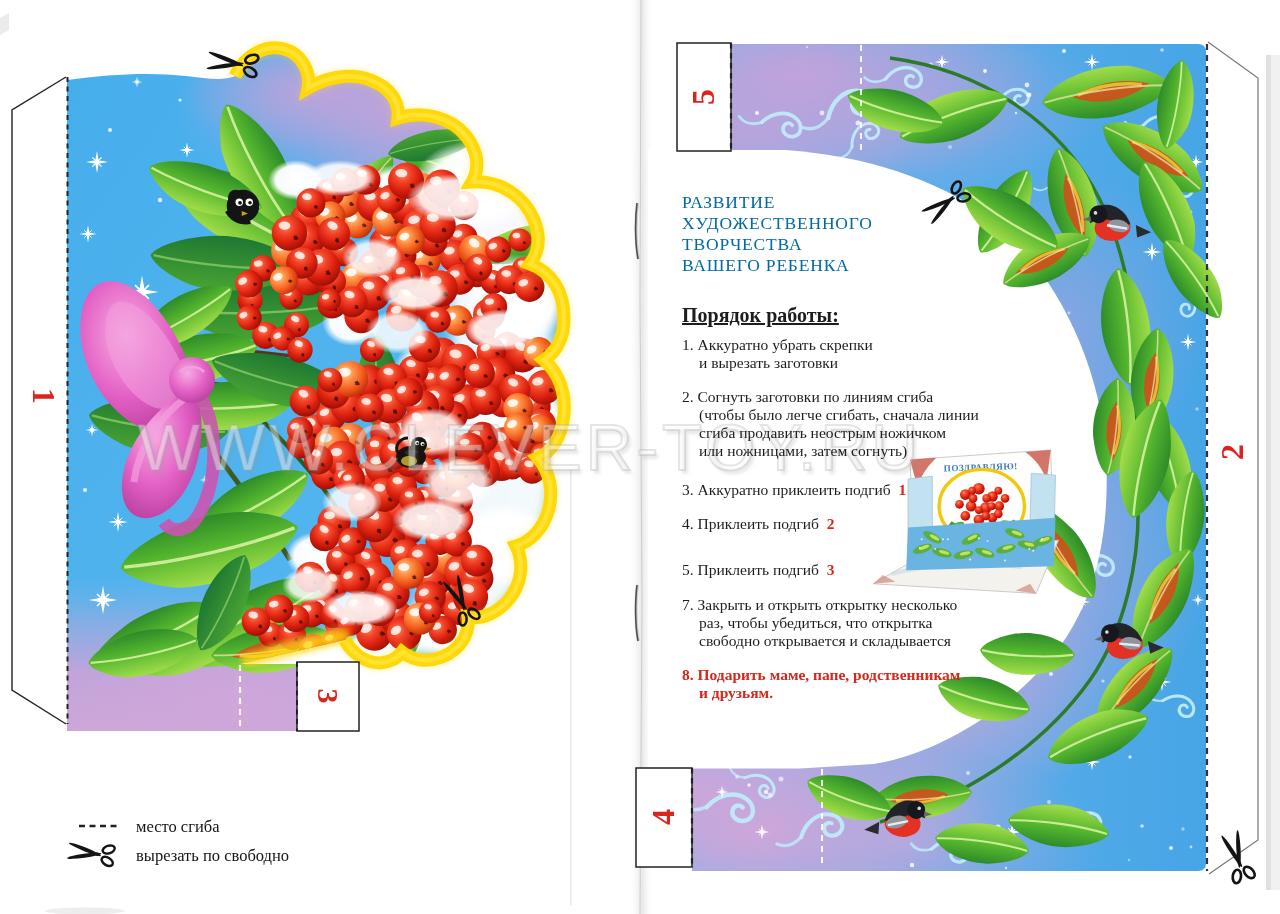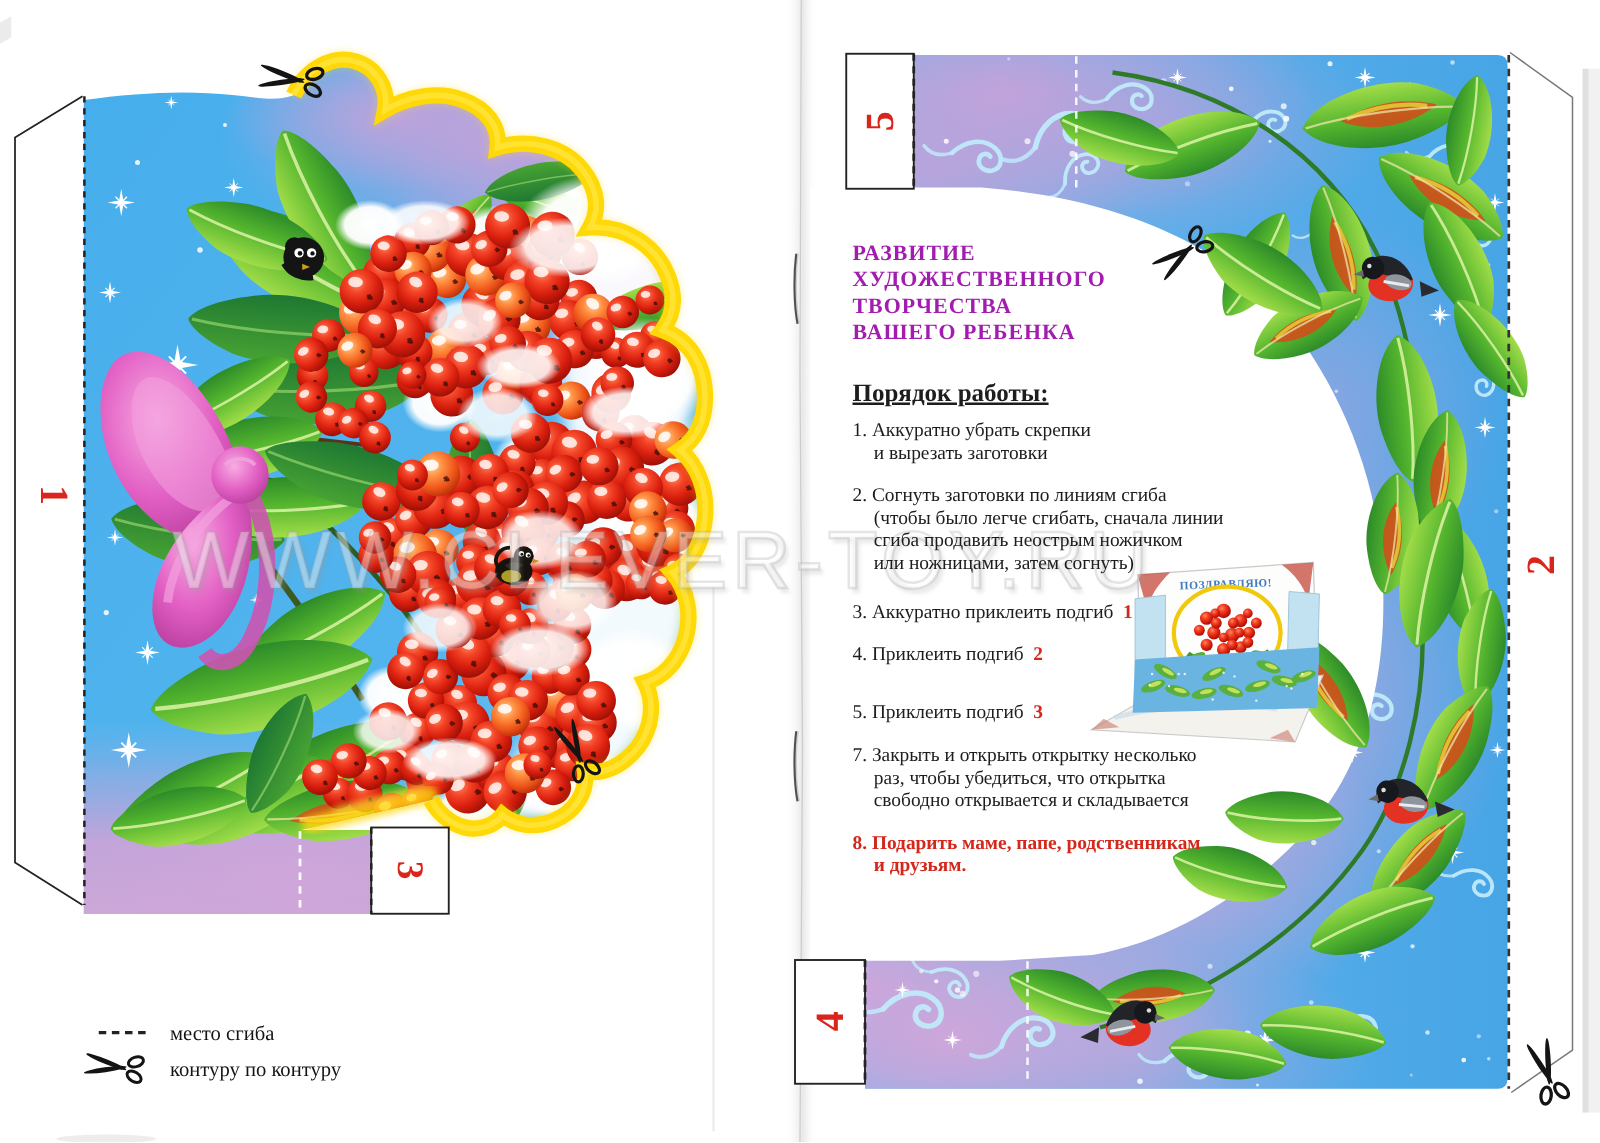--- a/index.html
+++ b/index.html
@@ -1,16 +1,16 @@
 <!DOCTYPE html>
 <html><head><meta charset="utf-8"><style>
 html,body{margin:0;padding:0}
 #page{position:relative;width:1280px;height:914px;background:#fff;overflow:hidden;font-family:"Liberation Serif",serif}
 .abs{position:absolute}
-.hd{color:#a21caf;font-weight:bold;font-size:17.5px;line-height:21px;letter-spacing:0.8px}
+.hd{color:#0369a1;font-weight:normal;font-size:17.5px;line-height:21px;letter-spacing:0.8px}
 .sub{color:#1d1d1d;font-weight:bold;font-size:20px;text-decoration:underline}
 .li{color:#1d1d1d;font-size:15.5px;line-height:18.3px;padding-left:17px;text-indent:-17px}
 .r{color:#d5281c;font-weight:bold}
 .red{color:#d5281c}
 .lg{color:#141414;font-size:16.5px}
 #wm{color:rgba(255,255,255,0.4);font-family:"Liberation Sans",sans-serif;font-weight:normal;font-size:65px;letter-spacing:4px;white-space:nowrap;-webkit-text-stroke:2px rgba(160,160,160,0.27);text-shadow:3px 4px 3px rgba(150,150,150,0.2)}
 </style></head><body>
 <div id="page">
 <svg width="1280" height="914" viewBox="0 0 1280 914" style="position:absolute;left:0;top:0">
 
@@ -731,13 +731,13 @@
 <div class="abs" style="left:682px;top:336px;width:335px">
  <div class="li" style="margin-bottom:15px">1.&nbsp;Аккуратно убрать скрепки<br>и вырезать заготовки</div>
  <div class="li" style="margin-bottom:20px">2.&nbsp;Согнуть заготовки по линиям сгиба<br>(чтобы было легче сгибать, сначала линии<br>сгиба продавить неострым ножичком<br>или ножницами, затем согнуть)</div>
  <div class="li" style="margin-bottom:16px">3.&nbsp;Аккуратно приклеить подгиб&nbsp;&nbsp;<span class="r">1</span></div>
  <div class="li" style="margin-bottom:28px">4.&nbsp;Приклеить подгиб&nbsp;&nbsp;<span class="r">2</span></div>
  <div class="li" style="margin-bottom:16px">5.&nbsp;Приклеить подгиб&nbsp;&nbsp;<span class="r">3</span></div>
  <div class="li" style="margin-bottom:15px">7.&nbsp;Закрыть и открыть открытку несколько<br>раз, чтобы убедиться, что открытка<br>свободно открывается и складывается</div>
  <div class="li red" style="font-weight:bold">8.&nbsp;Подарить маме, папе, родственникам<br>и друзьям.</div>
 </div>
 <div class="abs lg" style="left:136px;top:817px">место сгиба</div>
-<div class="abs lg" style="left:136px;top:846px">контуру по контуру</div>
+<div class="abs lg" style="left:136px;top:846px">вырезать по свободно</div>
 </div>
 </body></html>

